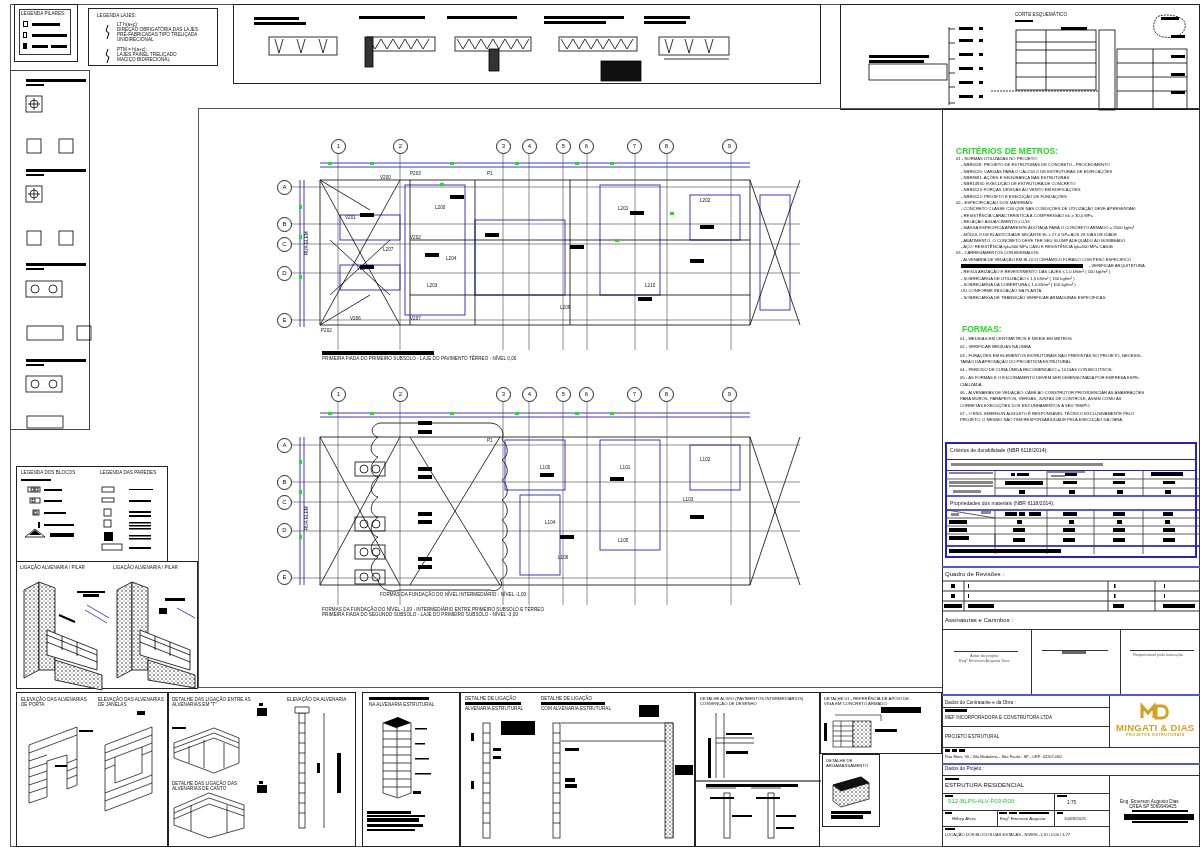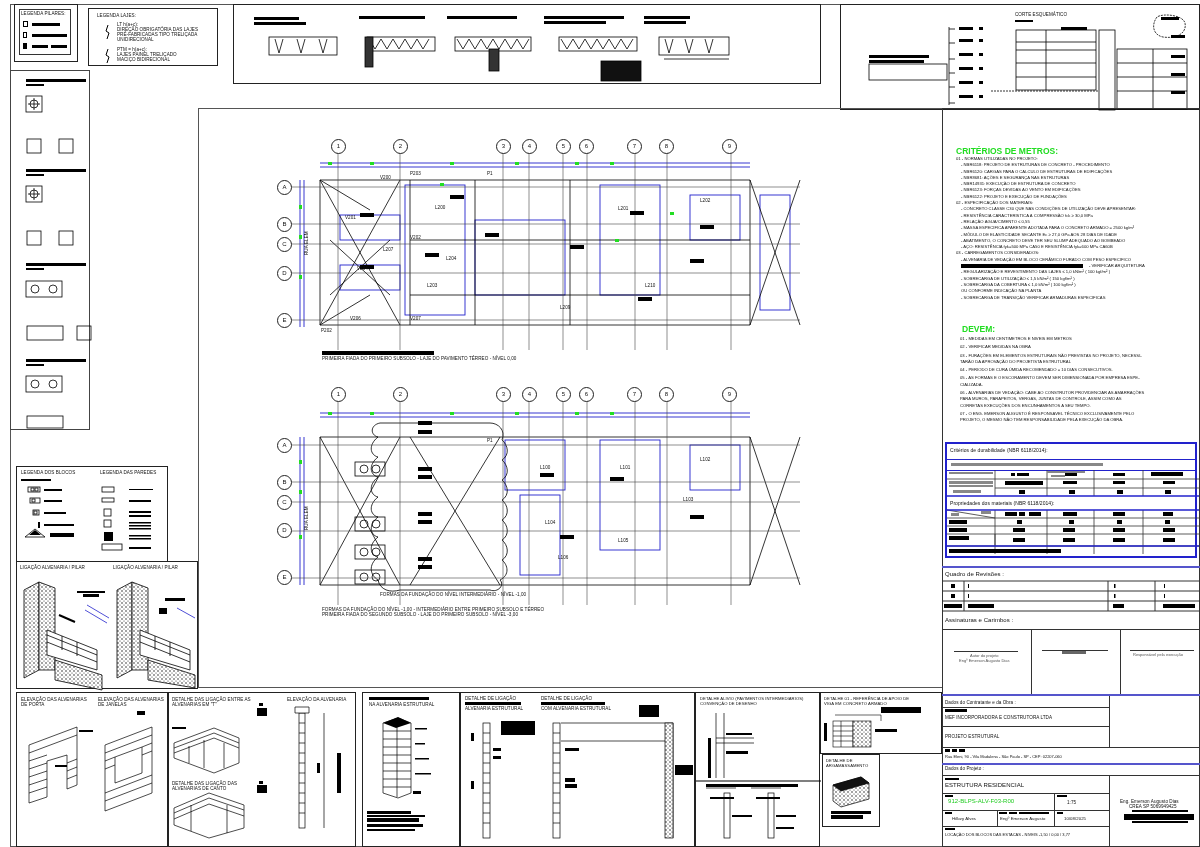--- a/index.html
+++ b/index.html
@@ -386,21 +386,21 @@
   <div style="padding-left:5px;display:flex;">
       <span style="display:inline-block;width:122px;height:4px;background:#000;margin-top:1px;margin-right:6px;"></span>
       <span>- VERIFICAR ARQUITETURA</span>
     </div>
   <div style="padding-left:5px">- REGULARIZAÇÃO E REVESTIMENTO DAS LAJES ≤ 1,0 kN/m²  ( 100 kgf/m² )</div>
   <div style="padding-left:5px">- SOBRECARGA DE UTILIZAÇÃO ≤ 1,5 kN/m²  ( 150 kgf/m² )</div>
   <div style="padding-left:5px">- SOBRECARGA DA COBERTURA ≤ 1,0 kN/m²  ( 100 kgf/m² )</div>
   <div style="padding-left:5px">  OU CONFORME INDICAÇÃO NA PLANTA</div>
   <div style="padding-left:5px">- SOBRECARGA DE TRANSIÇÃO VERIFICAR ARMADURAS ESPECÍFICAS</div>
 </div>
-<div class="green-title" style="left:962px;top:324px;">DEVEM:</div>
+<div class="green-title" style="left:962px;top:324px;">FORMAS:</div>
 <div class="notes" style="left:960px;top:336px;line-height:6.3px;">
   <div>01 - MEDIDAS EM CENTÍMETROS E NÍVEIS EM METROS</div>
   <div style="margin-top:2px">02 - VERIFICAR MEDIDAS NA OBRA</div>
   <div style="margin-top:2px">03 - FURAÇÕES EM ELEMENTOS ESTRUTURAIS NÃO PREVISTAS NO PROJETO, NECESSI-</div>
   <div>       TARÃO DA APROVAÇÃO DO PROJETISTA ESTRUTURAL</div>
   <div style="margin-top:2px">04 - PERÍODO DE CURA ÚMIDA RECOMENDADO = 10 DIAS CONSECUTIVOS.</div>
   <div style="margin-top:2px">05 - AS FORMAS E O ESCORAMENTO DEVEM SER DIMENSIONADA POR EMPRESA ESPE-</div>
   <div>       CIALIZADA.</div>
   <div style="margin-top:2px">06 - ALVENARIAS DE VEDAÇÃO: CABE AO CONSTRUTOR PROVIDENCIAR AS AMARRAÇÕES</div>
   <div>       PARA MUROS, PARAPEITOS, VERGAS, JUNTAS DE CONTROLE, ASSIM COMO AS</div>
@@ -539,20 +539,27 @@
   <div class="txt" style="left:3px;top:19px;">MEF INCORPORADORA E CONSTRUTORA LTDA</div>
   <div class="abs" style="left:0;top:30px;width:167px;border-top:1px solid #333;"></div>
   <div class="txt" style="left:3px;top:38px;">PROJETO ESTRUTURAL</div>
   <div class="abs" style="left:0;top:51px;width:258px;border-top:1px solid #333;"></div>
   <div class="bar" style="left:3px;top:53px;width:5px;height:3px;"></div>
   <div class="bar" style="left:10px;top:53px;width:5px;height:3px;"></div>
   <div class="bar" style="left:17px;top:53px;width:6px;height:3px;"></div>
   <div class="txt-s" style="left:3px;top:58px;">Rua Eleni, 90 - Vila Madalena - São Paulo - SP - CEP: 02207-060</div>
   <div class="abs" style="left:167px;top:0;height:51px;border-left:1px solid #333;"></div>
 
+  <div class="abs" style="left:168px;top:2px;width:90px;height:48px;">
+    <svg width="30" height="16" style="left:30px;top:6px;">
+      <path d="M2 14 L2 2 L8 9 L14 2 L14 14 M16 2 L22 2 C29 2 29 14 22 14 L16 14 Z" stroke="#d4a020" stroke-width="3" fill="none"></path>
+    </svg>
+    <div class="logo-text" style="left:6px;top:24px;font-size:9.5px;letter-spacing:0.3px;">MINGATI &amp; DIAS</div>
+    <div class="logo-text" style="left:16px;top:35px;font-size:3.8px;letter-spacing:0.5px;">PROJETOS ESTRUTURAIS</div>
+  </div>
   <div class="abs" style="left:0;top:67px;width:258px;border-top:2px solid #5555cc;"></div>
 </div>
 
 <div class="abs" style="left:942px;top:762px;width:258px;height:85px;">
   <div class="txt" style="left:3px;top:4px;">Dados do Projeto :</div>
   <div class="abs" style="left:0;top:13px;width:258px;border-top:1px solid #333;"></div>
   <div class="bar" style="left:3px;top:16px;width:14px;height:2px;"></div>
   <div class="txt" style="left:3px;top:21px;font-size:6px;">ESTRUTURA RESIDENCIAL</div>
   <div class="abs" style="left:0;top:31px;width:167px;border-top:1px solid #333;"></div>
   <div class="bar" style="left:3px;top:33px;width:8px;height:2px;"></div>

